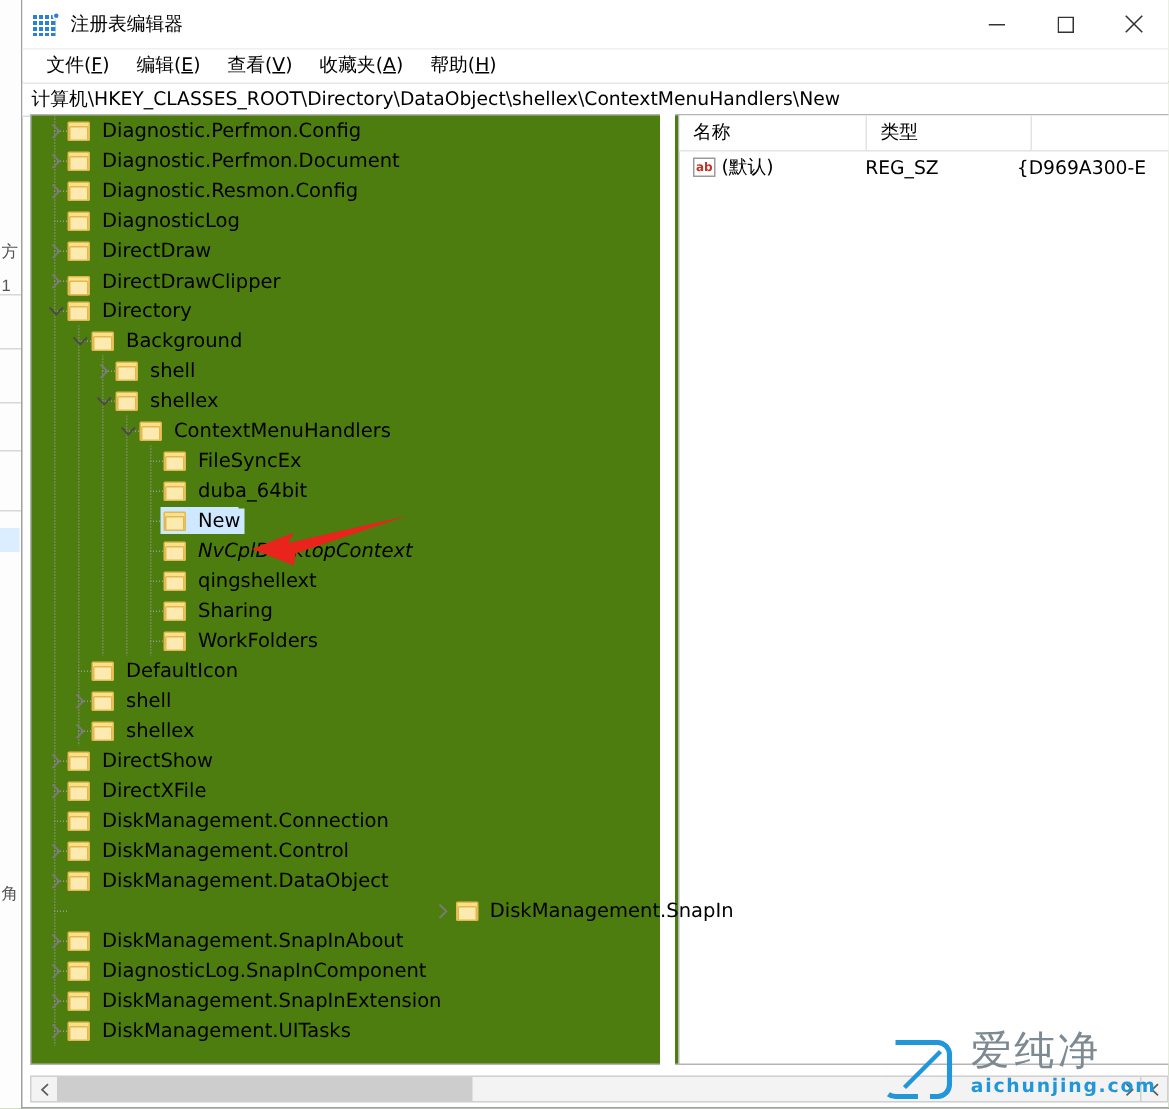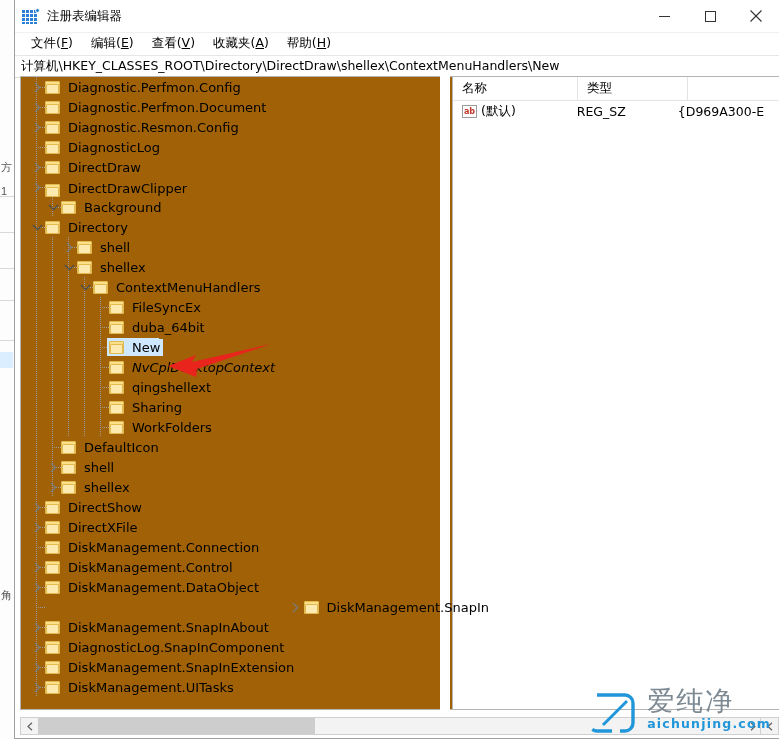--- a/index.html
+++ b/index.html
@@ -64,21 +64,21 @@
     height:21px;margin:1px 0 0 0;border-top:1px solid #e6e6e6;border-bottom:1px solid #dcdcdc;
     display:flex;align-items:center;background:#ffffff;
     padding-left:6px;font-size:12.5px;white-space:nowrap;overflow:hidden;
     font-family:"DejaVu Sans",sans-serif;
   }
 
   
   .content{position:absolute;left:0;top:76px;right:0;bottom:0;}
   .pane-left{
     position:absolute;left:5px;top:0;width:490px;bottom:28px;
-    border:1px solid #b4b4b4;box-sizing:border-box;background:#a16207;overflow:hidden;
+    border:1px solid #b4b4b4;box-sizing:border-box;background:#4d7c0f;overflow:hidden;
   }
   .tree{position:absolute;left:0;top:0;right:17px;bottom:0;overflow:hidden;}
   .splitter{position:absolute;left:425px;top:0;width:10px;bottom:28px;background:#ffffff;}
   .pane-right{
     position:absolute;left:437px;top:0;right:0;bottom:28px;
     border:1px solid #b4b4b4;border-right:none;box-sizing:border-box;background:#ffffff;
   }
 
   
   .row{
@@ -210,21 +210,21 @@
 
   <div class="menubar">
     <div class="menu-item"><span>文件(</span><u>F</u><span>)</span></div>
     <div class="menu-item"><span>编辑(</span><u>E</u><span>)</span></div>
     <div class="menu-item"><span>查看(</span><u>V</u><span>)</span></div>
     <div class="menu-item"><span>收藏夹(</span><u>A</u><span>)</span></div>
     <div class="menu-item"><span>帮助(</span><u>H</u><span>)</span></div>
   </div>
 
   <div class="addressbar">
-    <span>计算机\HKEY_CLASSES_ROOT\Directory\DirectDraw\shellex\ContextMenuHandlers\New</span>
+    <span>计算机\HKEY_CLASSES_ROOT\Directory\DataObject\shellex\ContextMenuHandlers\New</span>
   </div>
 
   <div class="content">
 
     <div class="pane-left">
       <div class="tree" id="tree">
           <div class="row" style="padding-left: 8px;">
             <div class="dots" style="left: 15px;"></div>
             <div class="dash" style="left: 15px; top: 10px; width: 9px;"></div>
             <div class="expander">
@@ -297,48 +297,48 @@
               <svg width="7" height="11" viewBox="0 0 7 11">
                 <path d="M1 1 L5.6 5.5 L1 10" fill="none" stroke="#7a7a7a" stroke-width="1.25"></path>
               </svg>
             </div>
             <div class="folder">
               <div class="back"></div>
               <div class="front"></div>
             </div>
             <span class="label">DirectDrawClipper</span>
           </div>
-          <div class="row" style="padding-left: 24px;">
-            <div class="dots" style="left: 15px;"></div>
-            <div class="dots" style="left: 31px;"></div>
-            <div class="dash" style="left: 31px; top: 10px; width: 9px;"></div>
+          <div class="row" style="padding-left: 8px;">
+            <div class="dots" style="left: 15px;"></div>
+            <div class="dash" style="left: 15px; top: 10px; width: 9px;"></div>
             <div class="expander">
               <svg width="11" height="7" viewBox="0 0 11 7">
                 <path d="M1 1 L5.5 5.6 L10 1" fill="none" stroke="#4a4a4a" stroke-width="1.25"></path>
               </svg>
             </div>
             <div class="folder">
               <div class="back"></div>
               <div class="front"></div>
             </div>
-            <span class="label">Background</span>
-          </div>
-          <div class="row" style="padding-left: 8px;">
-            <div class="dots" style="left: 15px;"></div>
-            <div class="dash" style="left: 15px; top: 10px; width: 9px;"></div>
+            <span class="label">Directory</span>
+          </div>
+          <div class="row" style="padding-left: 24px;">
+            <div class="dots" style="left: 15px;"></div>
+            <div class="dots" style="left: 31px;"></div>
+            <div class="dash" style="left: 31px; top: 10px; width: 9px;"></div>
             <div class="expander">
               <svg width="11" height="7" viewBox="0 0 11 7">
                 <path d="M1 1 L5.5 5.6 L10 1" fill="none" stroke="#4a4a4a" stroke-width="1.25"></path>
               </svg>
             </div>
             <div class="folder">
               <div class="back"></div>
               <div class="front"></div>
             </div>
-            <span class="label">Directory</span>
+            <span class="label">Background</span>
           </div>
           <div class="row" style="padding-left: 40px;">
             <div class="dots" style="left: 15px;"></div>
             <div class="dots" style="left: 31px;"></div>
             <div class="dots" style="left: 47px;"></div>
             <div class="dash" style="left: 47px; top: 10px; width: 9px;"></div>
             <div class="expander">
               <svg width="7" height="11" viewBox="0 0 7 11">
                 <path d="M1 1 L5.6 5.5 L1 10" fill="none" stroke="#7a7a7a" stroke-width="1.25"></path>
               </svg>

